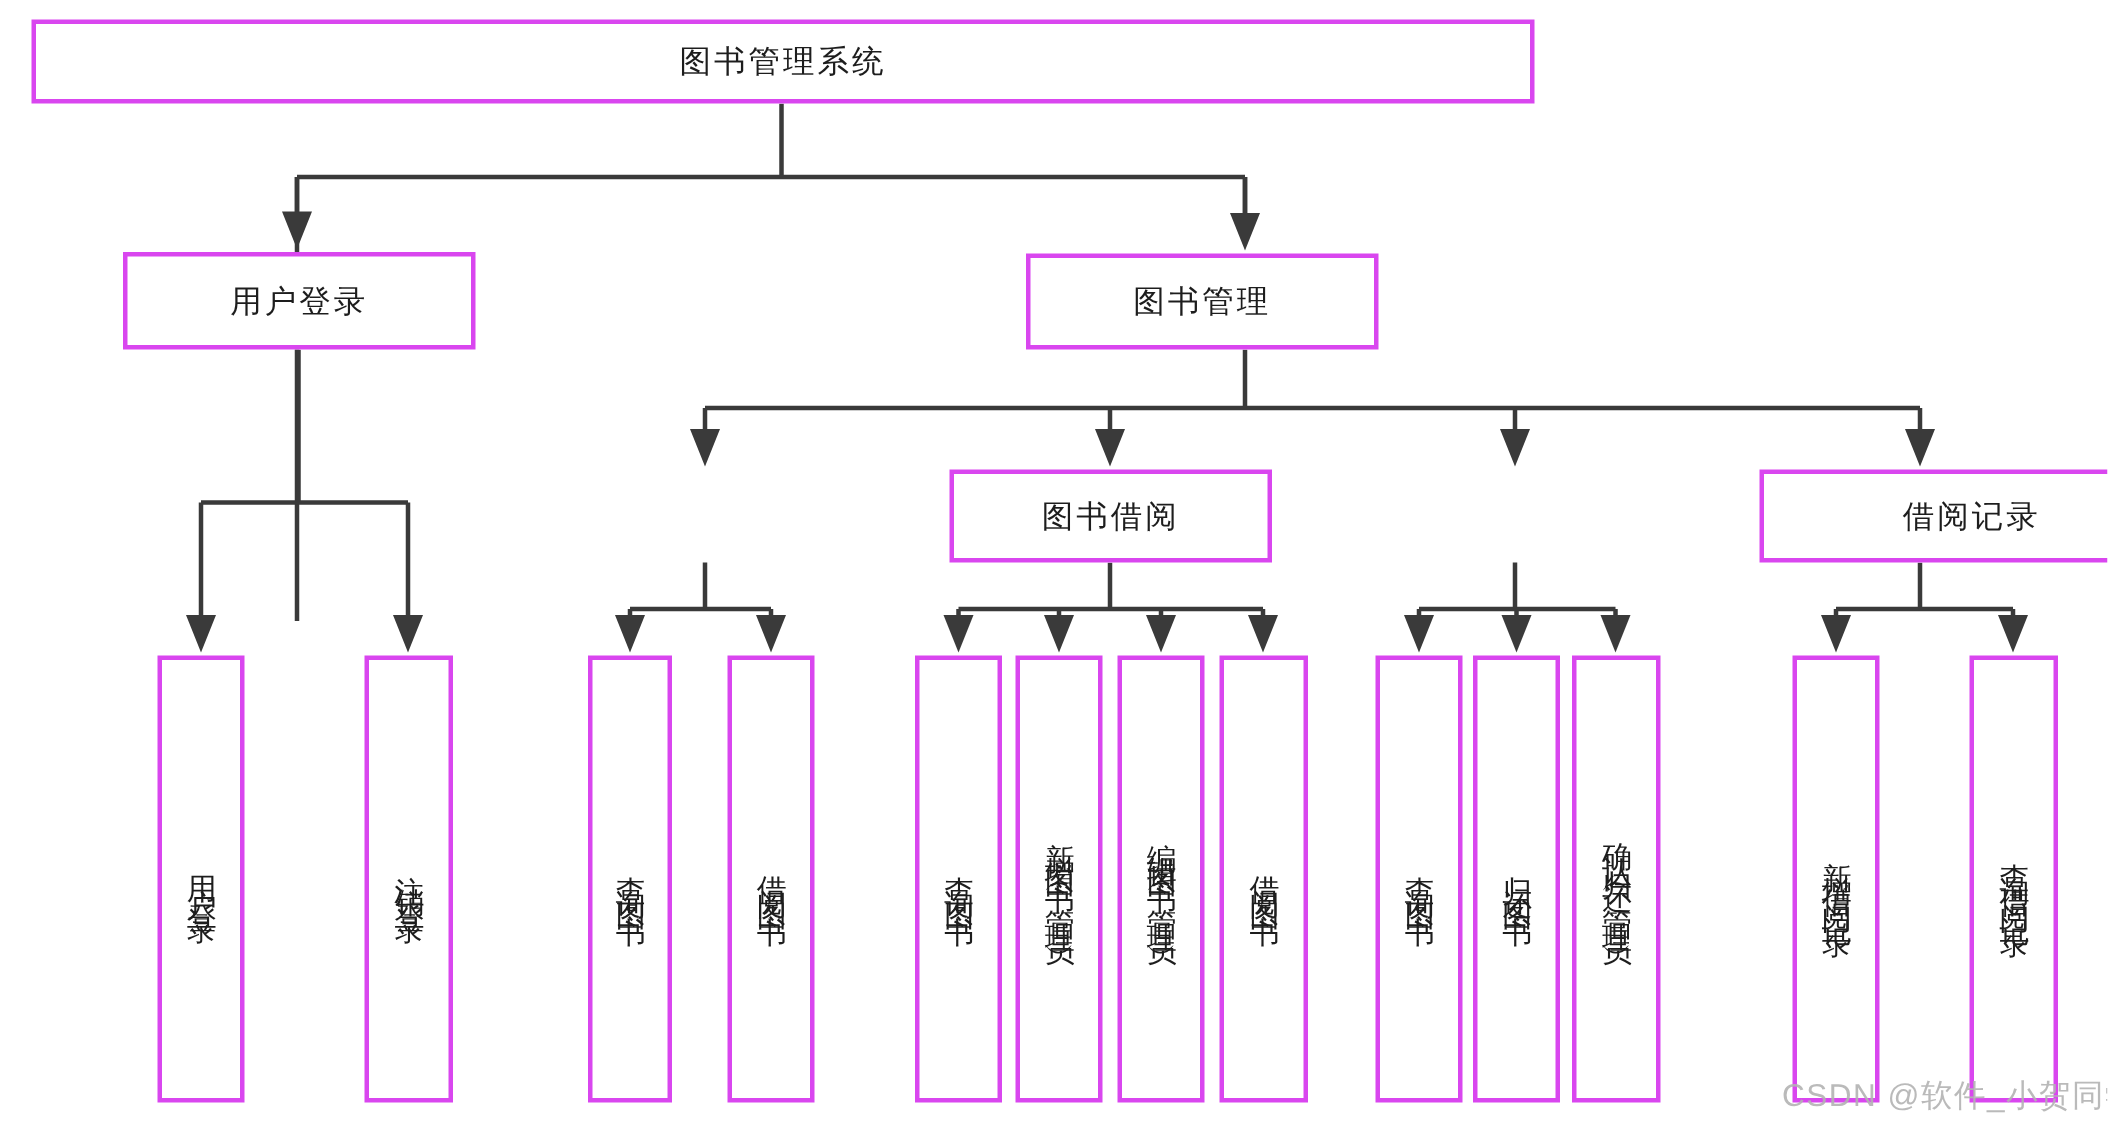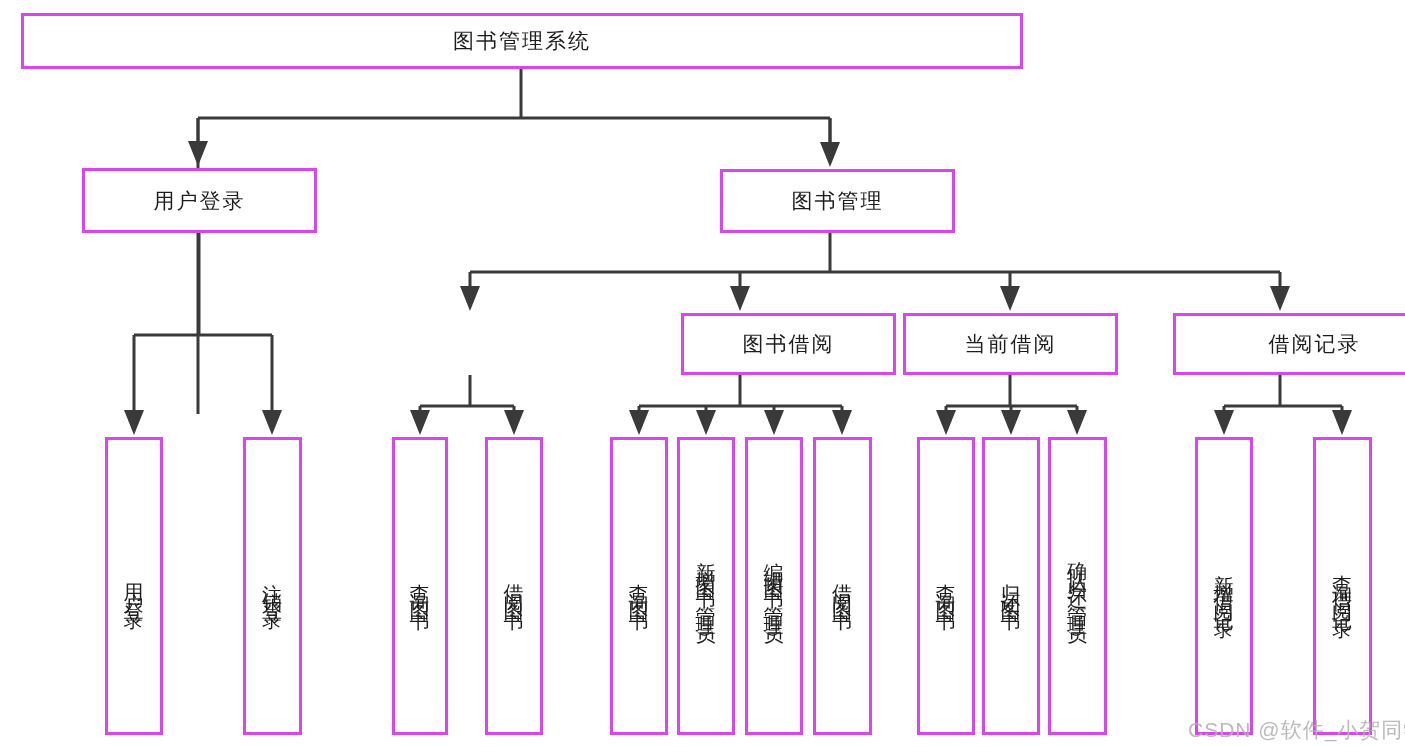--- a/index.html
+++ b/index.html
@@ -100,29 +100,26 @@
     </g>
   </svg>
 
   <div class="node" style="left:21px; top:13px; width:1002px; height:56px;">
     <span class="hlabel">图书管理系统</span>
   </div>
 
   <div class="node" style="left:82px; top:168px; width:235px; height:65px;">
     <span class="hlabel">用户登录</span>
   </div>
-  <div class="node" style="left:720px; top:169px; width:235px; height:64px;">
+  <div class="node" style="left:684px; top:169px; width:235px; height:64px;">
     <span class="hlabel">图书管理</span>
   </div>
 
-  <div class="node" style="left:633px; top:313px; width:215px; height:62px;margin-left:48px;">
+  <div class="node" style="left:633px; top:313px; width:215px; height:62px;">
     <span class="hlabel">图书借阅</span>
-  </div>
-  <div class="node" style="left:903px; top:313px; width:215px; height:62px;">
-    <span class="hlabel">当前借阅</span>
   </div>
   <div class="node" style="left:1173px; top:313px; width:255px; height:62px;padding-left:28px;">
     <span class="hlabel">借阅记录</span>
   </div>
 
   <div class="node vnode" style="left:105px; width:58px;">
     <span class="vlabel">用户登录</span>
   </div>
   <div class="node vnode" style="left:243px; width:59px;">
     <span class="vlabel">注销登录</span>

